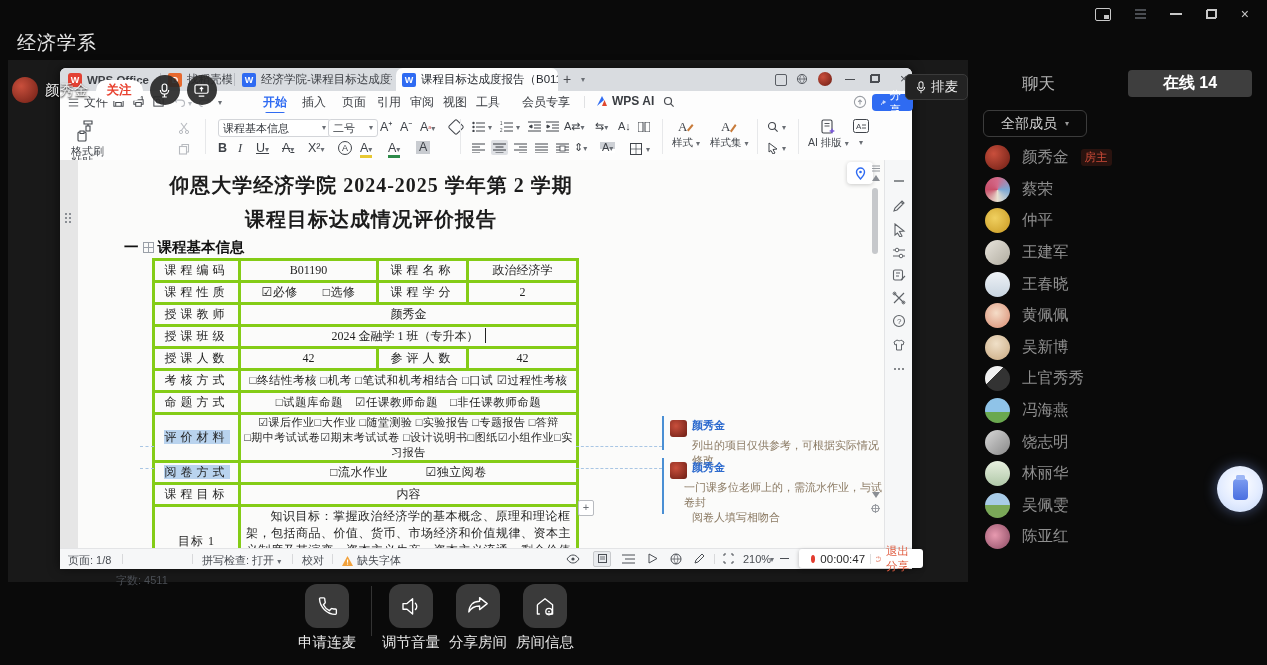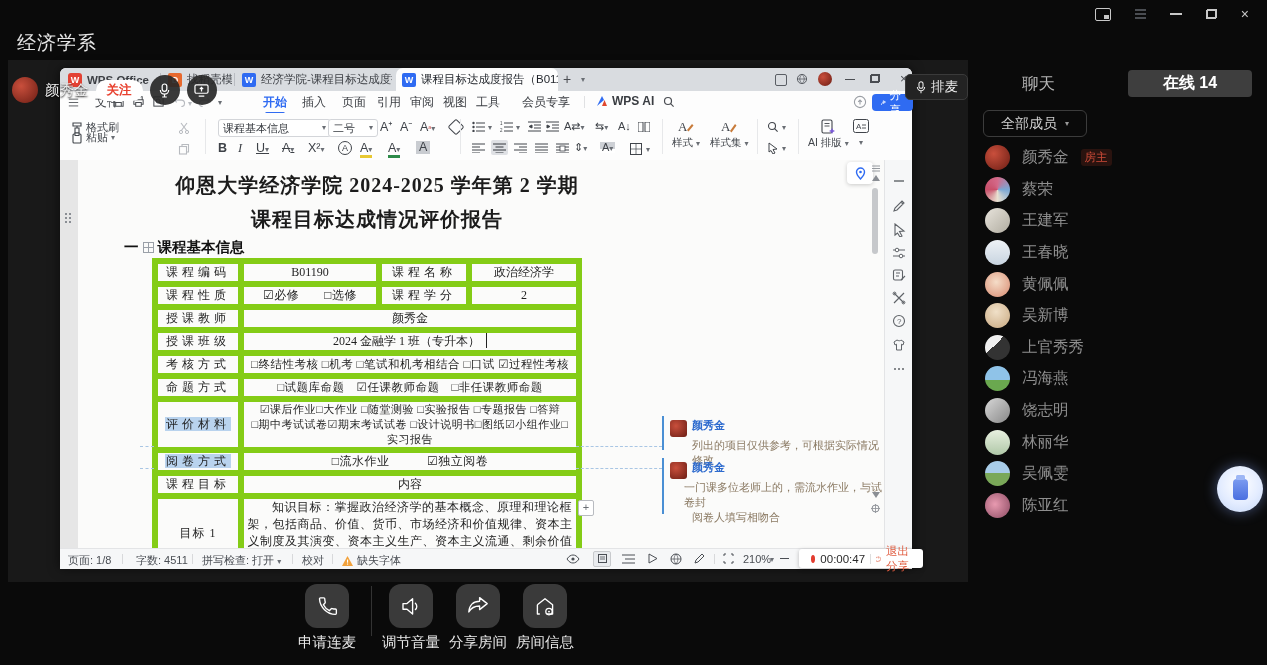--- a/index.html
+++ b/index.html
@@ -24,37 +24,37 @@
   .mitem{position:absolute;top:3px;font-size:12px;color:#3a3d42;}
   .mitem.active{color:#2f6bf2;font-weight:bold;}
   .mitem.active:after{content:"";position:absolute;left:2px;right:2px;bottom:-4px;height:3px;border-radius:2px;background:#2f6bf2;}
   .hamb,.hamb:before,.hamb:after{width:11px;height:1.4px;background:#4a4d52;}
   .hamb{position:relative;display:inline-block;vertical-align:middle;}
   .hamb:before,.hamb:after{content:"";position:absolute;left:0;}
   .hamb:before{top:-4px;} .hamb:after{top:4px;}
   .share-pill{position:absolute;display:flex;align-items:center;gap:3px;background:#2f6bf2;color:#fff;font-size:11.5px;border-radius:4px;padding:0 8px;height:17px;}
   
   .ribbon{position:absolute;left:0;top:45px;width:852px;height:47px;background:#fdfdfd;border-bottom:1px solid #e4e5e7;font-size:11px;color:#41454b;}
-  .rbtn{position:absolute;display:flex;align-items:center;gap:3px;white-space:nowrap;}
+  .rbtn{position:absolute;display:flex;align-items:center;gap:12px;white-space:nowrap;flex-direction:column;}
   .rsel{position:absolute;border:1px solid #d3d5d9;border-radius:3px;height:16px;display:flex;align-items:center;justify-content:space-between;padding:0 4px;font-size:11px;color:#33373d;background:#fff;}
   .caret{font-size:8px;color:#6a6e74;line-height:1;}
   .glyph{font-size:12.5px;color:#3e4248;line-height:1;}
   .rdiv{position:absolute;top:6px;width:1px;height:35px;background:#e7e8ea;}
   .bigbtn{position:absolute;display:flex;flex-direction:column;align-items:center;gap:2px;font-size:10.5px;color:#41454b;}
   
   #docarea{position:absolute;left:0;top:92px;width:852px;height:388px;background:#e6e6e6;overflow:hidden;}
   #page{position:absolute;left:18px;top:0;width:806px;height:388px;background:#fbfbfa;overflow:hidden;}
   .doc-serif{font-family:"Liberation Serif","DejaVu Serif",serif;}
-  .dtitle{position:absolute;left:20px;width:558px;text-align:center;font-weight:bold;color:#1c1c1c;font-size:20px;letter-spacing:1px;}
+  .dtitle{position:absolute;left:14px;width:558px;text-align:center;font-weight:bold;color:#1c1c1c;font-size:20px;letter-spacing:1px;}
   .dheading{position:absolute;font-weight:bold;color:#111;font-size:14.5px;display:flex;align-items:center;gap:4px;}
   .gridicon{width:9px;height:9px;border:1px solid #9aa0a8;background:
      linear-gradient(#9aa0a8,#9aa0a8) 50% 0/1px 100% no-repeat,
      linear-gradient(#9aa0a8,#9aa0a8) 0 50%/100% 1px no-repeat;}
   table.doct{border-collapse:collapse;table-layout:fixed;font-family:"Liberation Serif","DejaVu Serif",serif;font-size:12px;color:#1f1f1f;}
-  table.doct td{border:6px solid #84cc16;text-align:center;vertical-align:middle;padding:0 2px;overflow:hidden;}
+  table.doct td{border:3px solid #84cc16;text-align:center;vertical-align:middle;padding:0 2px;overflow:hidden;}
   td.lbl{letter-spacing:4px;}
   td.hl span{background:#b9d3ee;padding:0 1px;}
   .chk{letter-spacing:0.5px;}
   .goal{ text-align:left;padding:2px 8px 0 8px;line-height:17px;letter-spacing:0.5px;text-indent:2em;}
   .ibeam{display:inline-block;width:1px;height:13px;background:#222;vertical-align:-2px;margin-left:6px;box-shadow:0 -1px 0 0 #222,0 1px 0 0 #222;}
   
   .cbar{position:absolute;width:2px;background:#4a8fd4;}
   .comment{position:absolute;width:220px;}
   .cname{color:#2e6bce;font-size:11px;font-weight:bold;}
   .ctext{color:#8a7962;font-size:11px;font-family:"Liberation Serif","DejaVu Serif",serif;line-height:15px;}
@@ -162,21 +162,21 @@
         <span class="abs m1" style="left:758px;top:4px;width:14px;height:14px;border-radius:50%;"></span>
         <span class="abs" style="left:785px;top:11px;width:10px;height:1.4px;background:#4a4d52;"></span>
         <span class="abs" style="left:810px;top:6px;width:10px;height:9px;">
             <span style="position:absolute;left:0;bottom:0;width:7px;height:6px;border:1.1px solid #4a4d52;"></span>
             <span style="position:absolute;right:0;top:0;width:7px;height:6px;border:1.1px solid #4a4d52;"></span>
           </span>
         <span class="abs" style="left:840px;top:3px;color:#4a4d52;font-size:13px;">×</span>
       </div>
 
       <div class="menubar">
-        <span class="mitem" style="left:8px;display:flex;align-items:center;gap:16px;">
+        <span class="mitem" style="left:8px;display:flex;align-items:center;gap:5px;">
             <span class="hamb" style="transform:scale(.85);"></span>
             <span>文件</span>
           </span>
         <svg class="abs" style="left:52px;top:4px;" width="13" height="13" viewBox="0 0 14 14">
             <path d="M2 2h8l2 2v8H2z M4 2v4h5V2 M4 12V8h6v4" fill="none" stroke="#4a4d52" stroke-width="1.1"></path>
           </svg>
         <svg class="abs" style="left:72px;top:4px;" width="13" height="13" viewBox="0 0 14 14">
             <path d="M3 5V2h8v3 M2 5h10v5h-2 M4 8h6v4H4z M4 10h-2V5" fill="none" stroke="#4a4d52" stroke-width="1.1"></path>
           </svg>
         <svg class="abs" style="left:92px;top:4px;" width="13" height="13" viewBox="0 0 14 14">
@@ -401,20 +401,26 @@
             </tr>
             <tr style="height:22px;">
               <td class="lbl">授课教师</td>
               <td colspan="3">颜秀金</td>
             </tr>
             <tr style="height:22px;">
               <td class="lbl">授课班级</td>
               <td colspan="3"><span>2024 金融学 1 班（专升本）</span><span class="ibeam"></span></td>
             </tr>
             <tr style="height:22px;">
+              <td class="lbl">授课人数</td>
+              <td>42</td>
+              <td class="lbl">参评人数</td>
+              <td>42</td>
+            </tr>
+            <tr style="height:22px;">
               <td class="lbl">考核方式</td>
               <td colspan="3" class="chk" style="font-size:11.5px;">□终结性考核 □机考 □笔试和机考相结合 □口试 ☑过程性考核</td>
             </tr>
             <tr style="height:22px;">
               <td class="lbl">命题方式</td>
               <td colspan="3" class="chk" style="font-size:11.5px;">□试题库命题　☑任课教师命题　□非任课教师命题</td>
             </tr>
             <tr style="height:34px;">
               <td class="lbl hl"><span>评价材料</span></td>
               <td colspan="3" class="chk" style="font-size:11px;line-height:15px;">
@@ -537,21 +543,21 @@
                 <circle cx="7" cy="7" r="1" fill="#5f6368"></circle>
                 <circle cx="11" cy="7" r="1" fill="#5f6368"></circle>
               </svg>
             </span>
         </div>
       </div>
 
       <div class="statusbar">
         <span class="stitem" style="left:8px;">页面: 1/8</span>
         <span class="stdiv" style="left:62px;"></span>
-        <span class="stitem" style="left:76px;">字数: 4511</span>
+        <span class="stitem" style="left:56px;margin-top:20px;">字数: 4511</span>
         <span class="stdiv" style="left:132px;"></span>
         <span class="stitem" style="left:142px;"><span>拼写检查: 打开</span> <span class="caret">▾</span></span>
         <span class="stdiv" style="left:232px;"></span>
         <span class="stitem" style="left:242px;">校对</span>
         <span class="stdiv" style="left:272px;"></span>
         <span class="stitem" style="left:282px;display:flex;align-items:center;gap:4px;">
           <svg width="11" height="10" viewBox="0 0 11 10">
               <path d="M5.5 0L11 10H0z" fill="#f2a23c"></path>
               <rect x="5" y="3.5" width="1.1" height="3.2" fill="#fff"></rect>
               <rect x="5" y="7.5" width="1.1" height="1.1" fill="#fff"></rect>
@@ -639,20 +645,25 @@
         <span class="mavatar m1"></span>
         <span class="mname">颜秀金</span>
         <span class="badge">房主</span>
       </div>
       <div class="mrow">
         <span class="mavatar m2"></span>
         <span class="mname">蔡荣</span>
 
       </div>
       <div class="mrow">
+        <span class="mavatar m4"></span>
+        <span class="mname">仲平</span>
+
+      </div>
+      <div class="mrow">
         <span class="mavatar m5"></span>
         <span class="mname">王建军</span>
 
       </div>
       <div class="mrow">
         <span class="mavatar m6"></span>
         <span class="mname">王春晓</span>
 
       </div>
       <div class="mrow">

